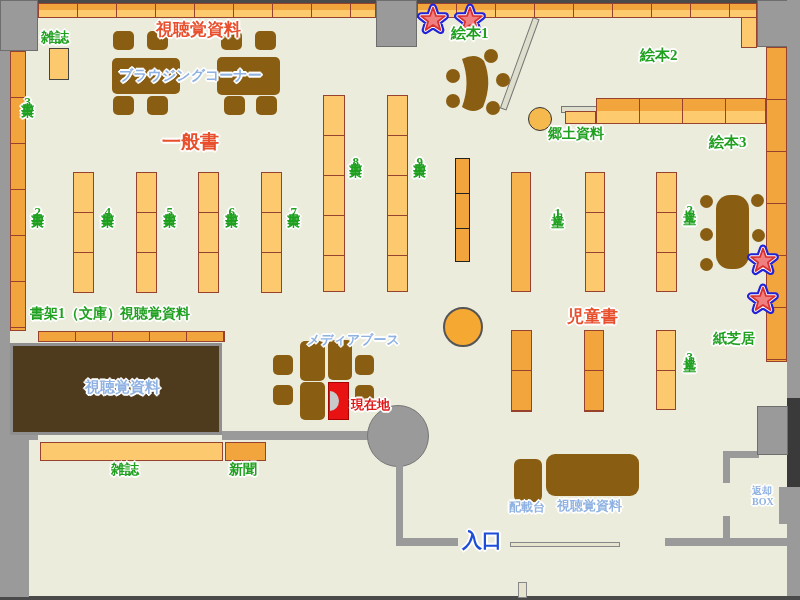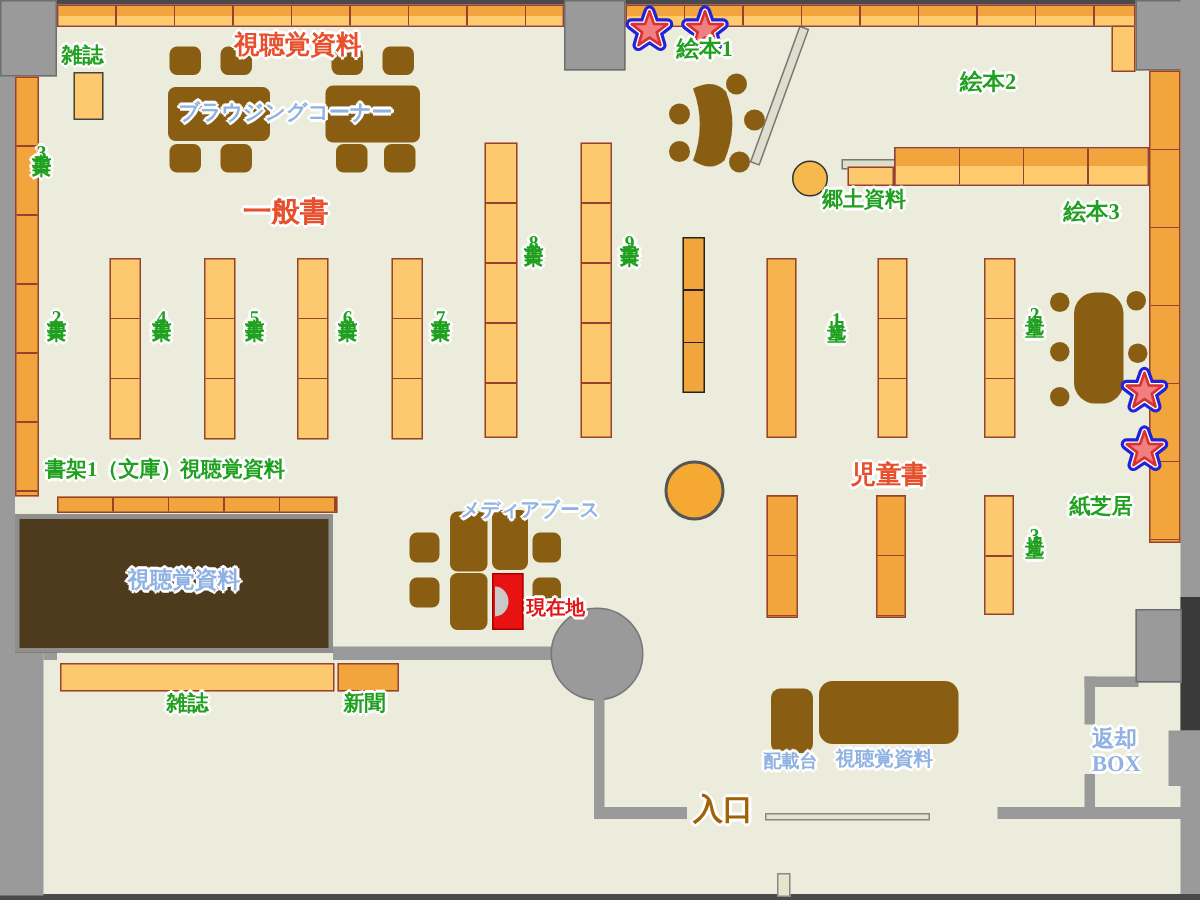--- a/index.html
+++ b/index.html
@@ -31,21 +31,21 @@
   .stool{background:#8A5E12;border-radius:50%;}
   .stack{background:#4E3A1D;border:3px solid #8F8F8F;}
   
   .lbl{position:absolute;font-weight:bold;white-space:nowrap;line-height:1.1;
        text-shadow:-1px -1px 0 #fff,1px -1px 0 #fff,-1px 1px 0 #fff,1px 1px 0 #fff,
                    0 -2px 0 #fff,0 2px 0 #fff,-2px 0 0 #fff,2px 0 0 #fff;font-family:Liberation Serif, serif;}
   .vlbl{writing-mode:vertical-rl;text-orientation:upright;letter-spacing:1px;}
   .green{color:#1FA01F;font-size:13px;}
   .red{color:#E8502D;}
   .lblue{color:#8FB2E2;}
-  .blue{color:#a16207;}
+  .blue{color:#1d4ed8;}
   .marker-red{color:#E01818;}
   
   .locbox{background:#E81212;border:1px solid #A00;}
   .lochalf{position:absolute;left:1px;top:8px;width:9px;height:20px;background:#C9C9C9;
            border-radius:0 100% 100% 0 / 0 50% 50% 0;}
 </style>
 </head>
 <body>
 
 <div class="map">
@@ -195,18 +195,18 @@
   <div class="lbl green" style="left:30px;top:306px;font-size:14px;">書架1（文庫）</div>
   <div class="lbl green" style="left:120px;top:306px;font-size:14px;">視聴覚資料</div>
   <div class="lbl lblue" style="left:288px;top:333px;font-size:13px;margin-left:19px;">メディアブース</div>
   <div class="lbl marker-red" style="left:351px;top:398px;font-size:13px;">現在地</div>
   <div class="lbl lblue" style="left:85px;top:379px;font-size:15px;">視聴覚資料</div>
   <div class="lbl green" style="left:111px;top:462px;font-size:14px;">雑誌</div>
   <div class="lbl green" style="left:229px;top:462px;font-size:14px;">新聞</div>
   <div class="lbl blue" style="left:462px;top:529px;font-size:20px;">入口</div>
   <div class="lbl lblue" style="left:509px;top:501px;font-size:12px;">配載台</div>
   <div class="lbl lblue" style="left:557px;top:499px;font-size:13px;">視聴覚資料</div>
-  <div class="lbl lblue" style="left:728px;top:485px;font-size:15px;">
+  <div class="lbl lblue" style="left:752px;top:485px;font-size:10px;">
     <span>返却</span><br>
     <span>BOX</span>
   </div>
 
 </div>
 
 </body></html>

